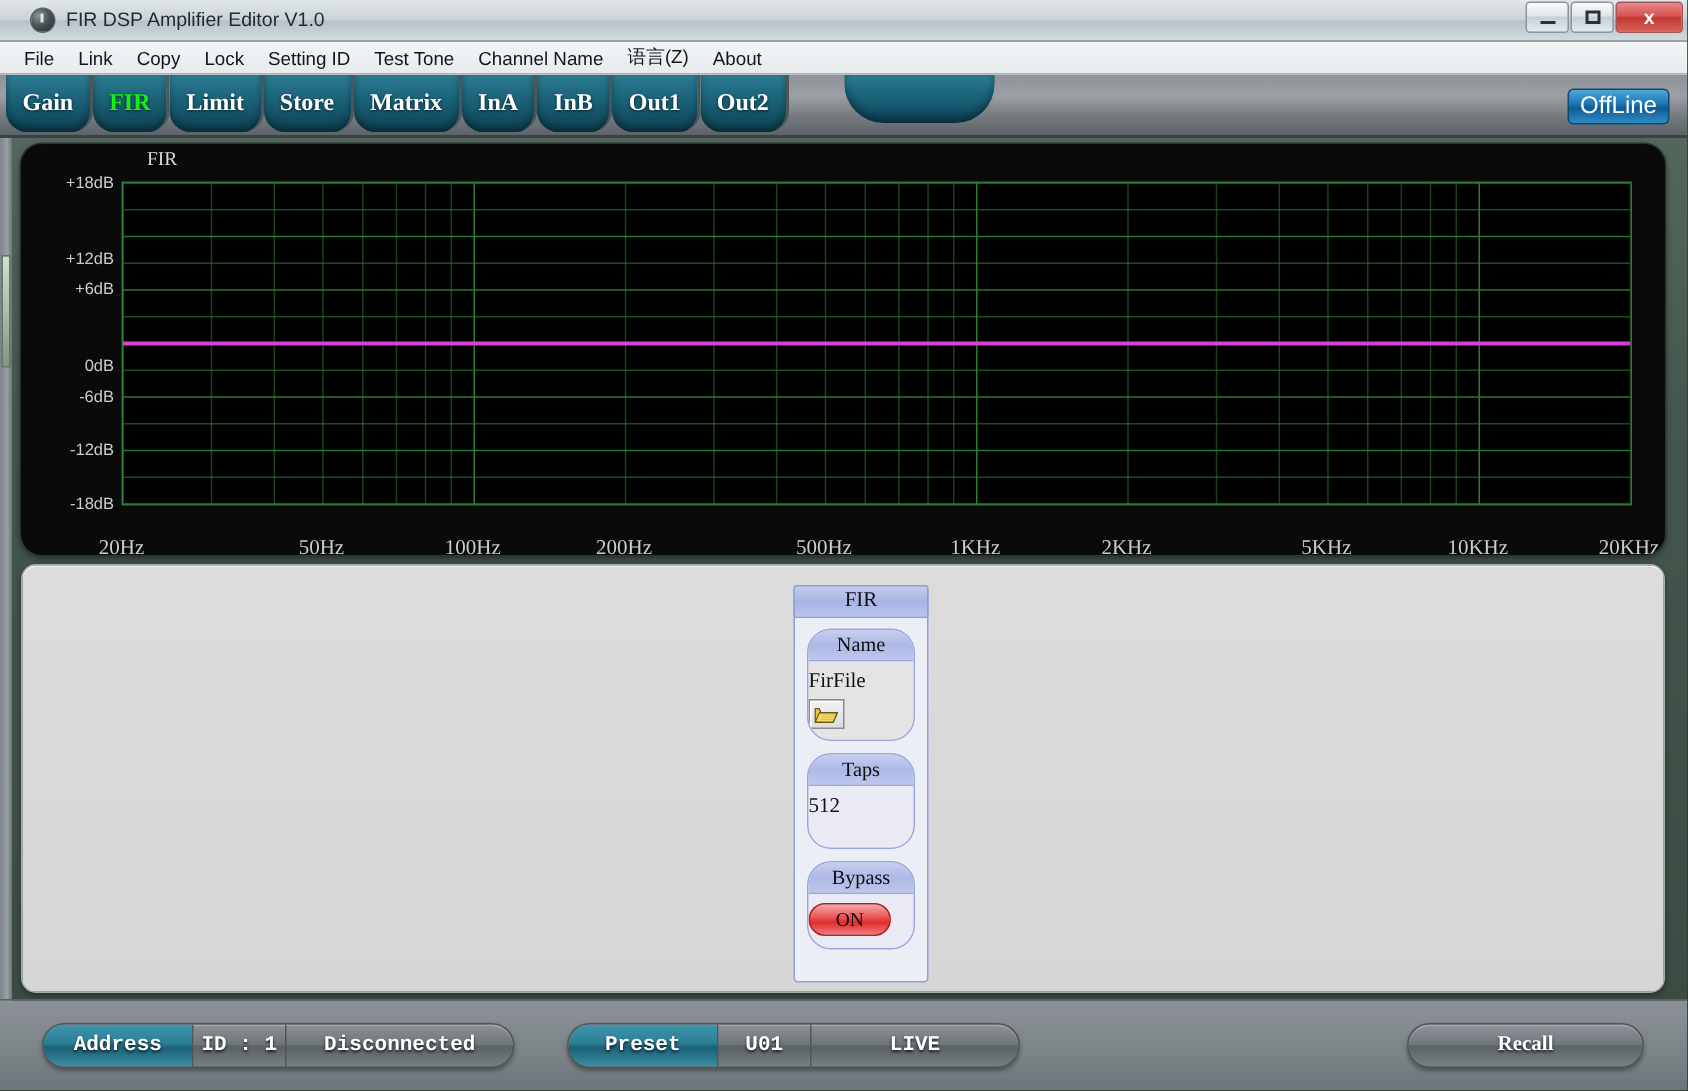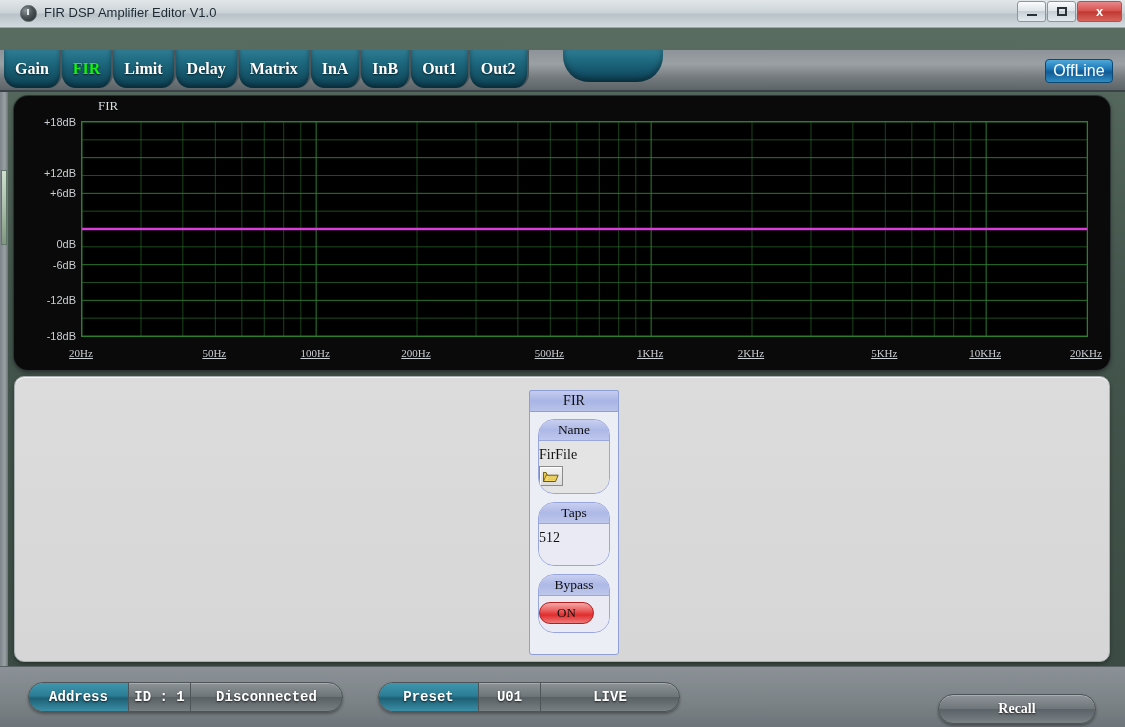--- a/index.html
+++ b/index.html
@@ -140,22 +140,22 @@
   }
   #plot svg { display: block; }
   .ylabel {
     position: absolute; right: 0; transform: translateY(-50%);
     font-family: "Liberation Sans", sans-serif; font-size: 11px; color: #c9ced2;
     white-space: nowrap;
   }
   #ylabels { position: absolute; left: 0; top: 25px; width: 62px; height: 216px; }
   #xlabels { position: absolute; left: 67px; top: 244px; width: 1007px; height: 20px; }
   .xlabel {
-    position: absolute; top: 7px; transform: translateX(-50%);
-    font-family: "Liberation Serif", serif; font-size: 11px; color: #c9ced2;
+    position: absolute; top: 18px; transform: translateX(-50%);
+    font-family: "Liberation Serif", serif; font-size: 14px; color: #c9ced2;
     white-space: nowrap;
     text-decoration: underline;
   }
 
   
   #content-panel {
     position: absolute; left: 14px; top: 376px; width: 1096px; height: 286px;
     background: linear-gradient(180deg,#dcdcdc 0%, #d6d6d6 100%);
     border-radius: 10px;
     border: 1px solid #a8adb0;
@@ -272,27 +272,38 @@
       </div>
       <div class="win-btn">
         <i class="glyph-max"></i>
       </div>
       <div class="win-btn close">
         <span class="glyph-close">x</span>
       </div>
     </div>
   </div>
 
+  <div id="menubar">
+    <div class="menu-item">File</div>
+    <div class="menu-item">Link</div>
+    <div class="menu-item">Copy</div>
+    <div class="menu-item">Lock</div>
+    <div class="menu-item">Setting ID</div>
+    <div class="menu-item">Test Tone</div>
+    <div class="menu-item">Channel Name</div>
+    <div class="menu-item">语言(Z)</div>
+    <div class="menu-item">About</div>
+  </div>
 
   <div id="tabstrip">
     <div id="tabs">
       <div class="tab">Gain</div>
       <div class="tab active">FIR</div>
       <div class="tab">Limit</div>
-      <div class="tab">Delay</div>
+      <div class="tab">Store</div>
       <div class="tab">Matrix</div>
       <div class="tab">InA</div>
       <div class="tab">InB</div>
       <div class="tab">Out1</div>
       <div class="tab">Out2</div>
     </div>
     <div id="tab-deco"></div>
   </div>
   <div id="offline-btn">OffLine</div>
 
@@ -418,16 +429,16 @@
       <div class="pill-seg" style="flex:1;">Disconnected</div>
     </div>
 
     <div class="pill-group" style="left:378px; top:15px; width:302px;">
       <div class="pill-seg accent" style="width:100px;">Preset</div>
       <div class="pill-seg" style="width:62px;">U01</div>
       <div class="pill-seg" style="flex:1;">LIVE</div>
     </div>
 
     <div class="pill-btn" style="left:728px; top:15px; width:158px;margin-top:48px;">Store</div>
-    <div class="pill-btn" style="left:938px; top:27px; width:158px;text-align:center;">Recall</div>
+    <div class="pill-btn" style="left:938px; top:15px; width:158px;text-align:center;">Recall</div>
   </div>
 
 </div>
 
 </body></html>

